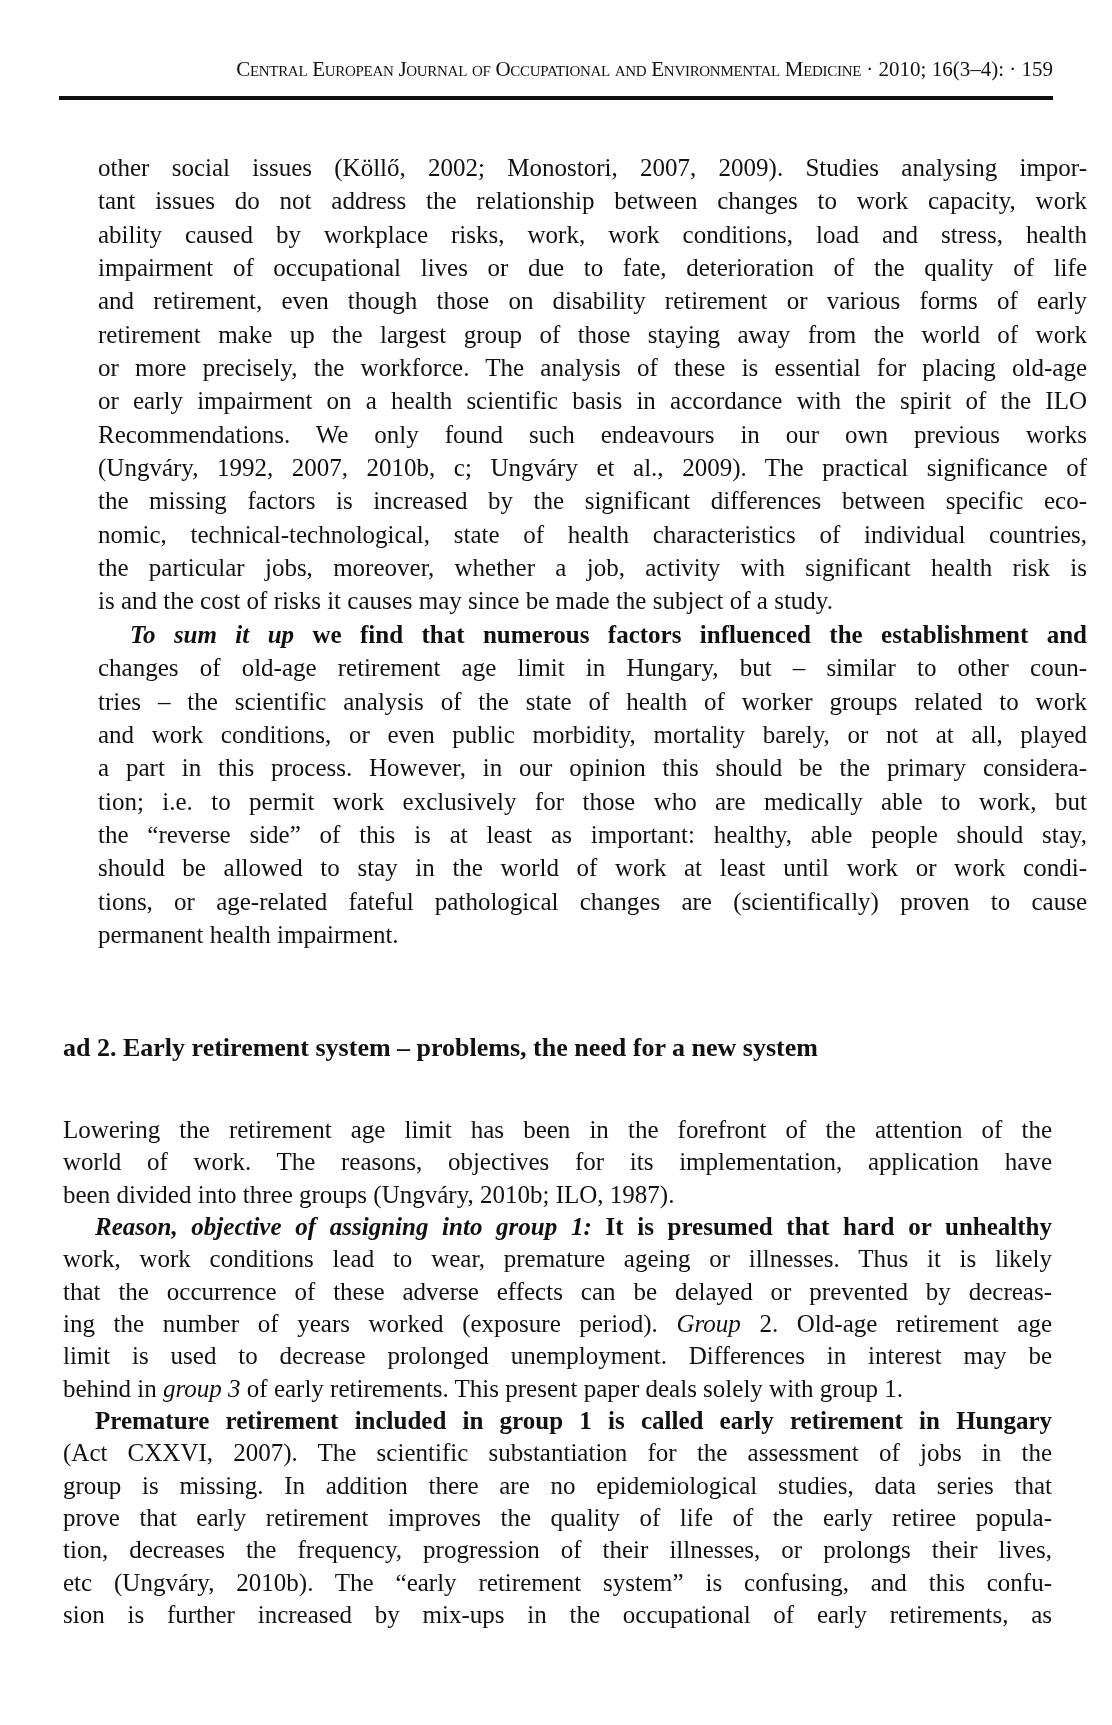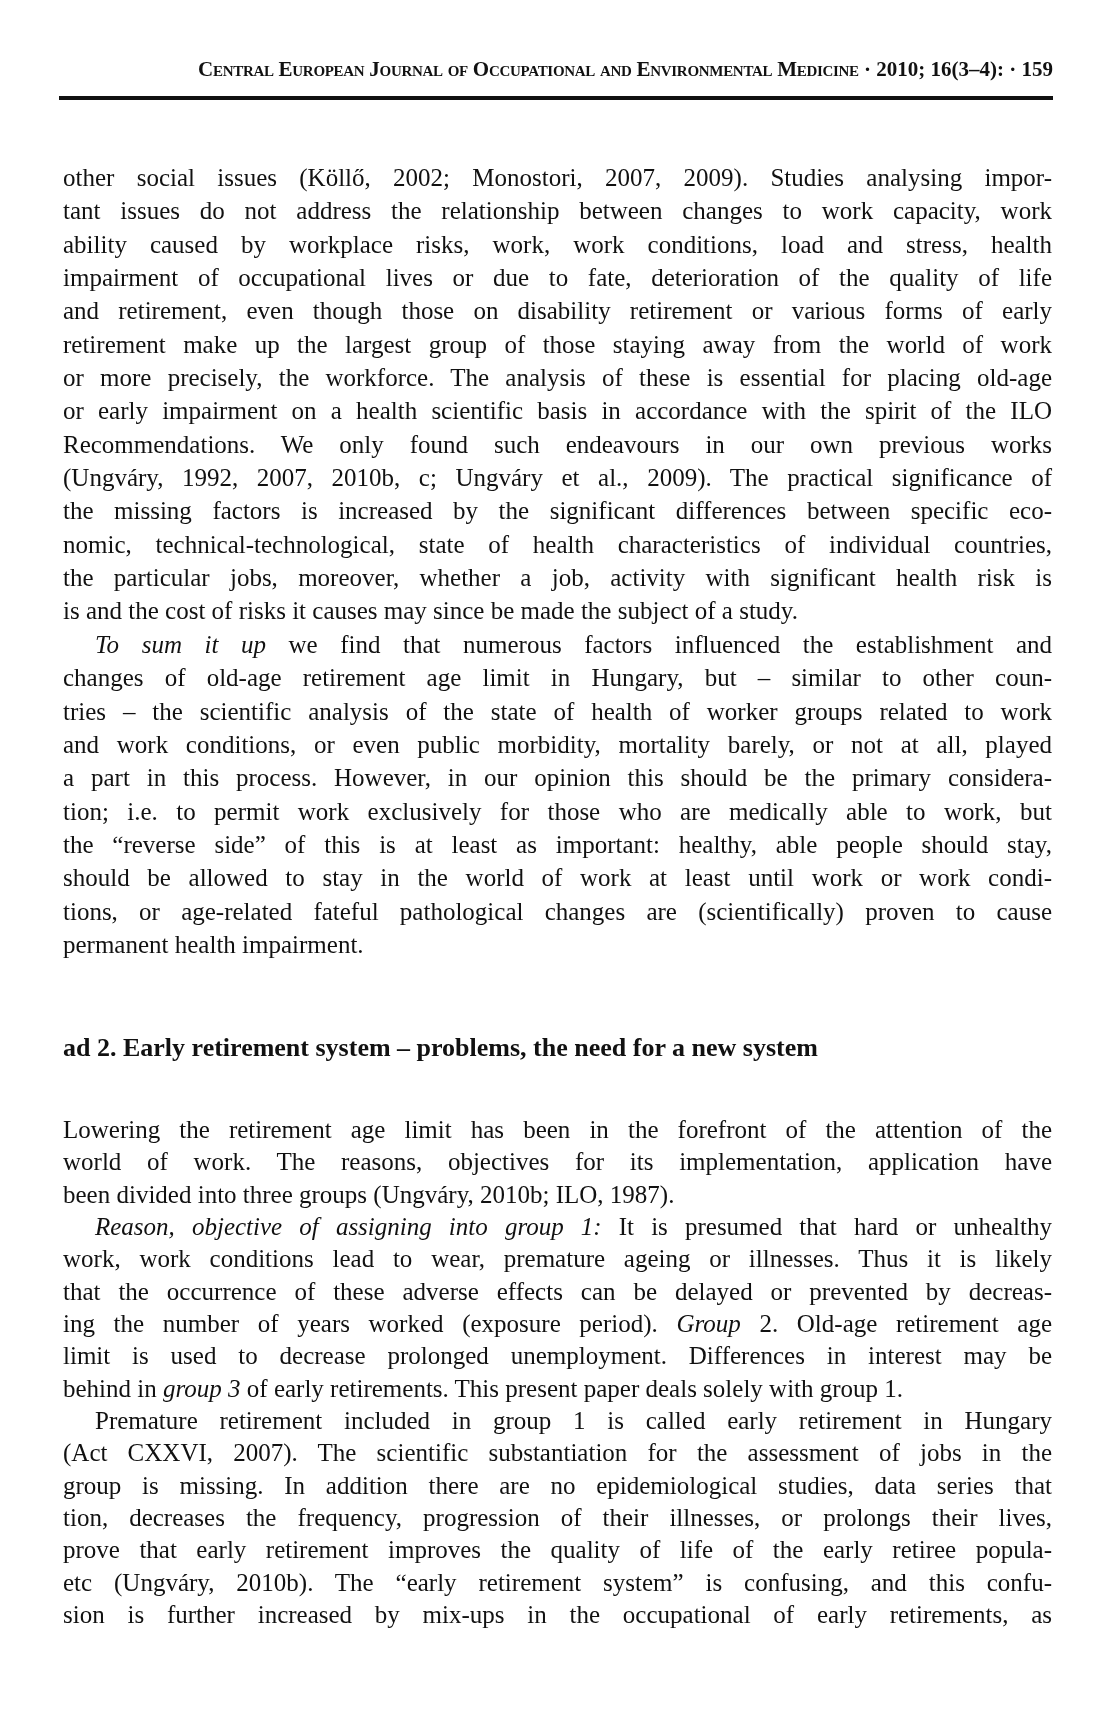--- a/index.html
+++ b/index.html
@@ -2,35 +2,35 @@
 <html><head>
 <meta charset="utf-8">
 <style>
   html, body { margin: 0; padding: 0; background: #ffffff; }
   body {
     width: 1112px; height: 1725px; position: relative; overflow: hidden;
     font-family: "Liberation Serif", "DejaVu Serif", serif; color: #111111;
   }
   .running-head {
     position: absolute; left: 59px; width: 994px; top: 56px;
-    text-align: right; font-size: 21px; line-height: 26px; white-space: nowrap; font-weight: bold;
+    text-align: right; font-size: 21px; line-height: 26px; white-space: nowrap;
   }
   .running-head .sc { font-variant: small-caps; letter-spacing: -0.3px; }
   .rule {
     position: absolute; left: 59px; width: 994px; top: 96px; height: 4px; background: #111111;
   }
   .block { position: absolute; left: 63px; width: 989px; font-size: 25px; }
-  .block.top { top: 161px; line-height: 33.35px; }
+  .block.top { top: 151px; line-height: 33.35px; margin-left: 35px; }
   .block.bottom { top: 1114px; line-height: 32.35px; }
   .line {
     display: block; white-space: nowrap; text-align: justify; text-align-last: justify;
     height: inherit;
   }
   .line.last { text-align-last: left; }
-  .line.indent { padding-left: 32px; }
+  .line.indent { padding-left: 32px; font-weight: bold; }
   .heading {
     position: absolute; left: 63px; top: 1030px; font-size: 26px; font-weight: bold;
     line-height: 36px; white-space: nowrap;
   }
   .it { font-style: italic; }
 </style>
 </head>
 <body>
 
 <div class="running-head">
@@ -83,18 +83,18 @@
       <span class="line"><span>work, work conditions lead to wear, premature ageing or illnesses. Thus it is likely</span></span>
       <span class="line"><span>that the occurrence of these adverse effects can be delayed or prevented by decreas-</span></span>
       <span class="line"><span>ing the number of years worked (exposure period). </span><span class="it">Group</span><span> 2. Old-age retirement age</span></span>
       <span class="line"><span>limit is used to decrease prolonged unemployment. Differences in interest may be</span></span>
       <span class="line last"><span>behind in </span><span class="it">group 3</span><span> of early retirements. This present paper deals solely with group 1.</span></span>
     </div>
     <div>
       <span class="line indent"><span>Premature retirement included in group 1 is called early retirement in Hungary</span></span>
       <span class="line"><span>(Act CXXVI, 2007). The scientific substantiation for the assessment of jobs in the</span></span>
       <span class="line"><span>group is missing. In addition there are no epidemiological studies, data series that</span></span>
+      <span class="line"><span>prove that early retirement improves the quality of life of the early retiree popula-</span></span>
       <span class="line"><span>tion, decreases the frequency, progression of their illnesses, or prolongs their lives,</span></span>
-      <span class="line"><span>prove that early retirement improves the quality of life of the early retiree popula-</span></span>
       <span class="line"><span>etc (Ungváry, 2010b). The “early retirement system” is confusing, and this confu-</span></span>
       <span class="line"><span>sion is further increased by mix-ups in the occupational of early retirements, as</span></span>
     </div>
   </div>
 
 </body></html>

